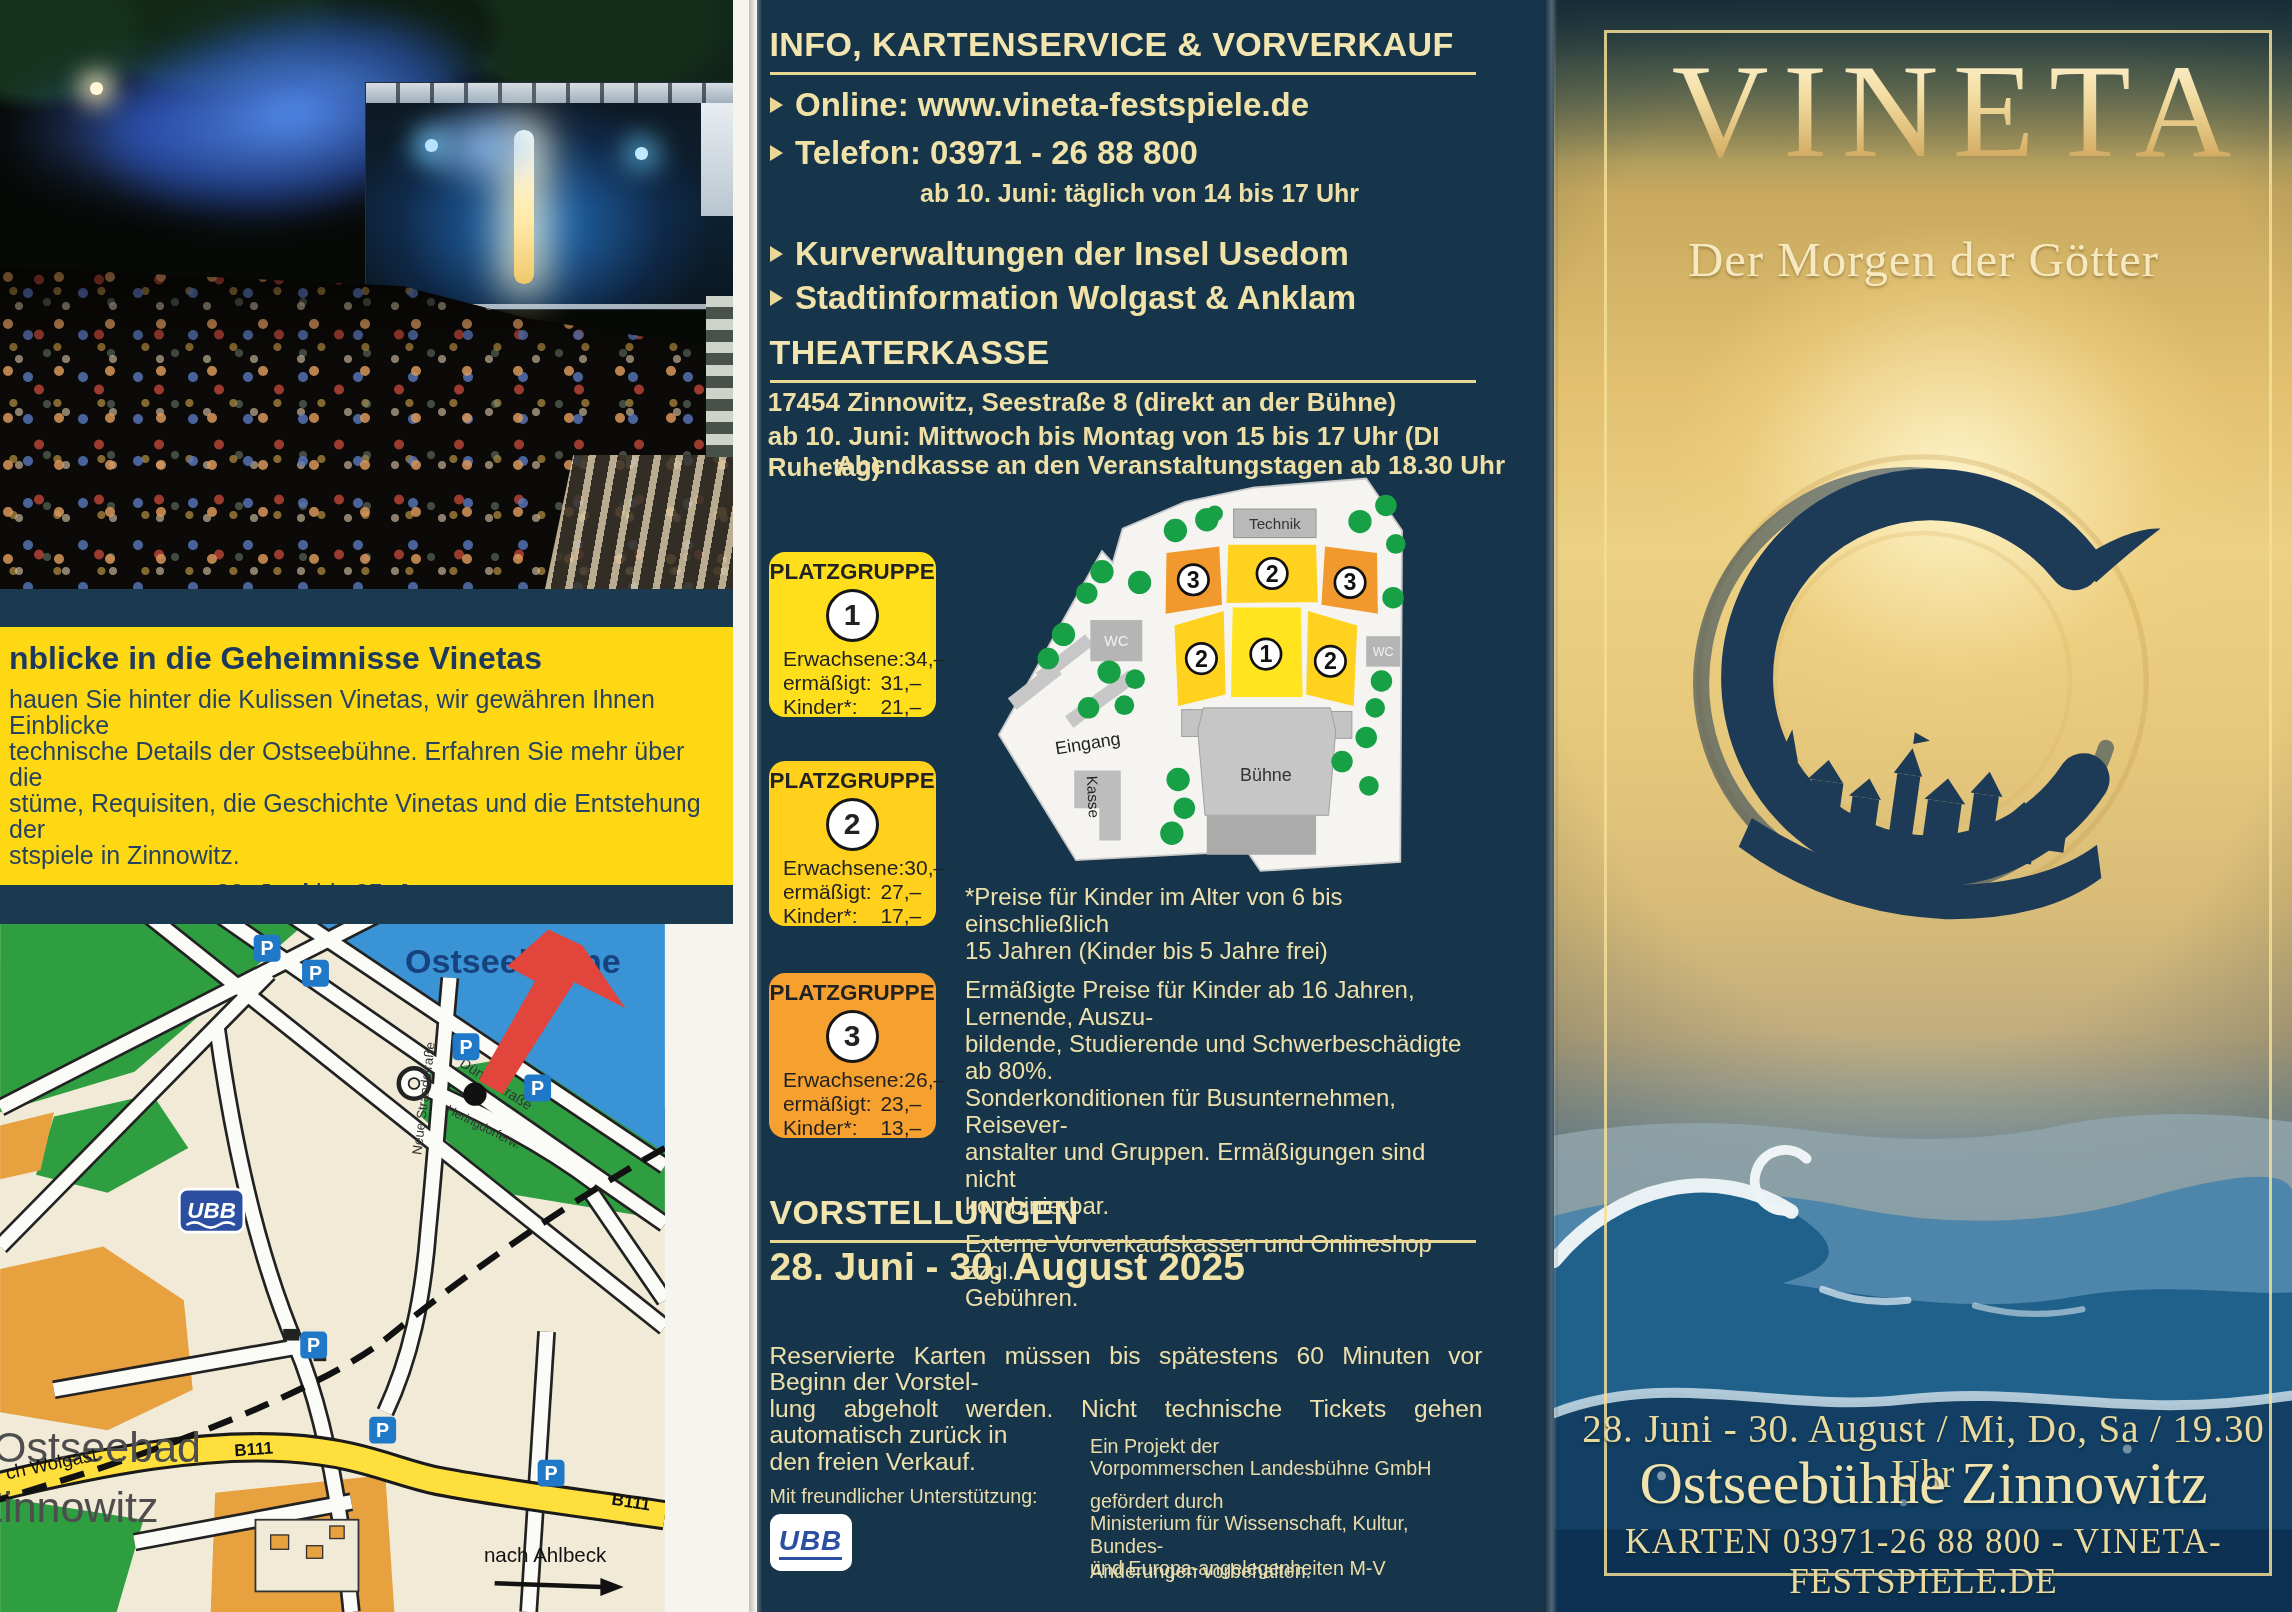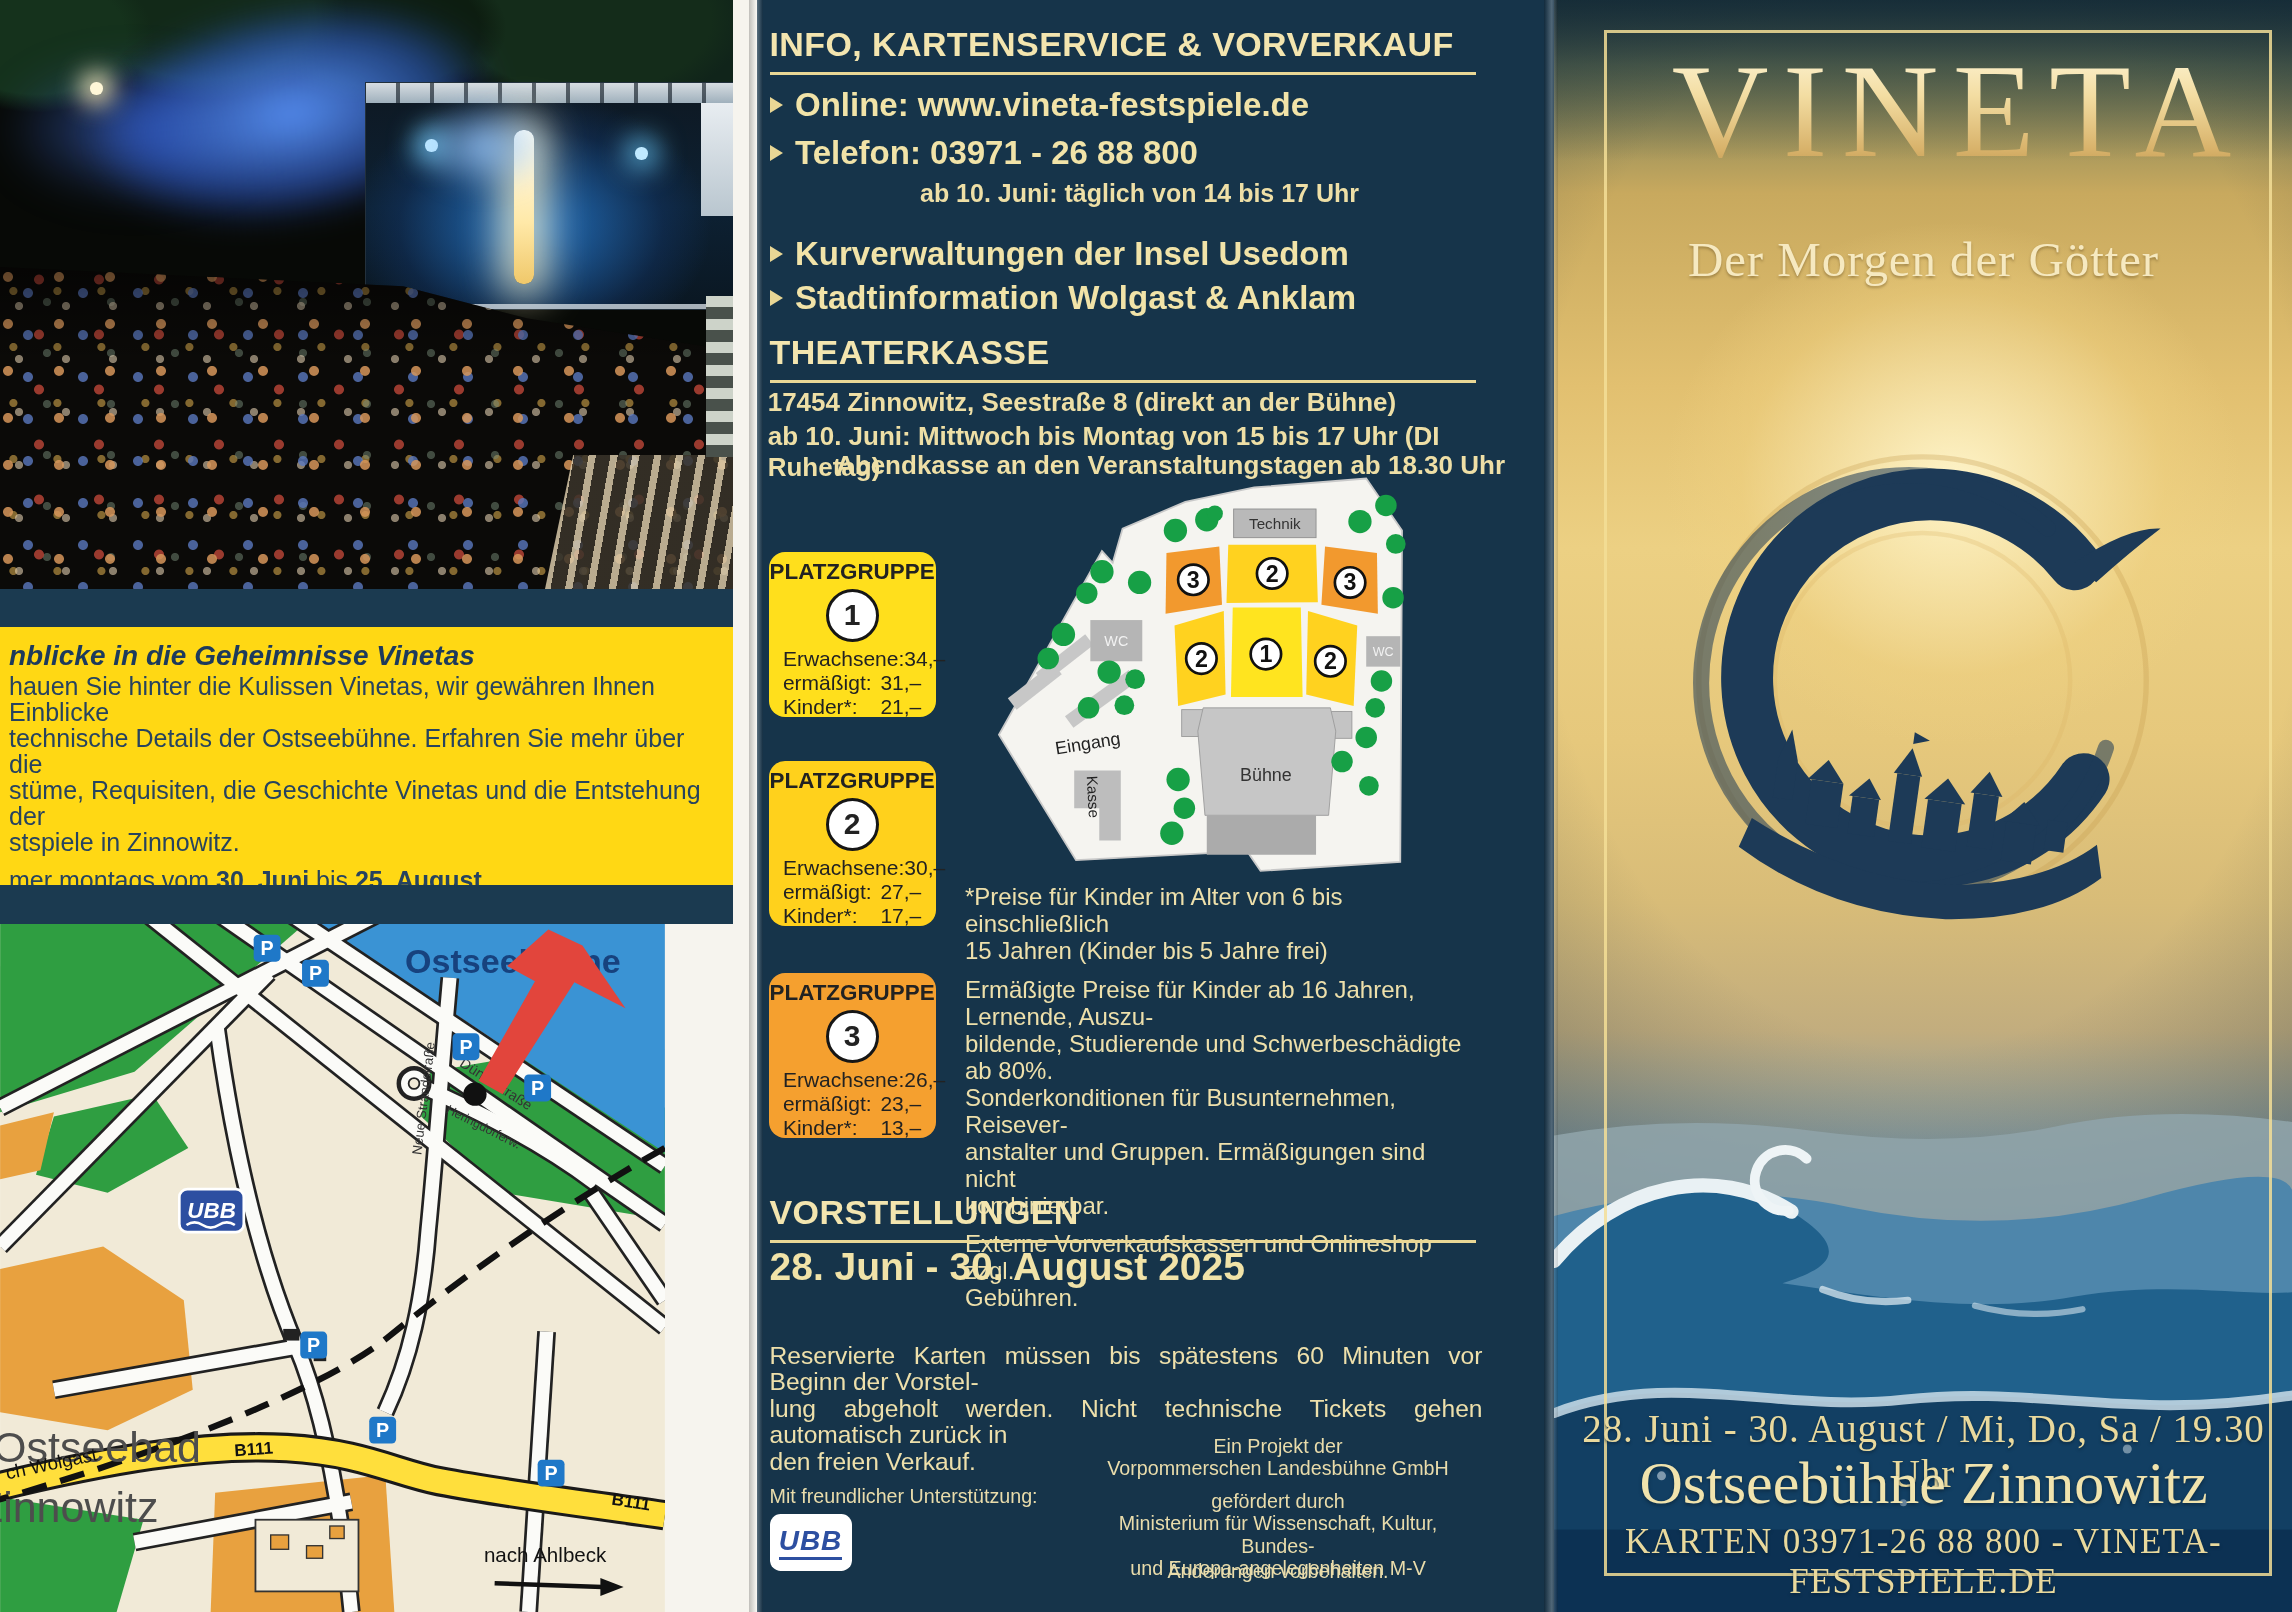--- a/index.html
+++ b/index.html
@@ -50,21 +50,21 @@
     background:repeating-linear-gradient(100deg,#d8c8a8 0 7.2px,#3a342a 7.2px 21.5px);
     clip-path:polygon(15% 0,100% 0,100% 100%,0 100%);}
   .ph-stairs{position:absolute;right:0;top:296px;width:27px;height:161px;
     background:repeating-linear-gradient(180deg,#cdd3c9 0 10.7px,#49514b 10.7px 23px);}
   .navy-strip{position:absolute;left:0;width:733px;background:#1b3a50;}
   .strip1{top:589px;height:38px;}
   .strip2{top:885px;height:39px;}
 
   .ybox{position:absolute;left:0;top:627px;width:733px;height:258px;background:var(--c-yellow-box,#ffd814);
     color:#27435f;box-sizing:border-box;padding:12.5px 21.5px 9px 9px;}
-  .yb-title{font-size:28px;font-weight:bold;color:#1d3a5c;margin:0 0 1px 0;font-style:italic;}
+  .yb-title{font-size:32px;font-weight:bold;color:#1d3a5c;margin:0 0 9px 0;}
   .yb-line{font-size:25px;line-height:26px;margin:0;}
   .yb-sched{margin-top:12.5px;}
   .yb-free{font-weight:bold;margin-top:9.9px;}
   .map{position:absolute;left:0;top:924px;width:665px;height:688px;}
 
   
   .fold{position:absolute;top:0;bottom:0;width:14.3px;z-index:9;}
   .fold1{left:749px;background:linear-gradient(90deg,rgba(0,0,0,.22),rgba(255,255,255,.3) 55%,rgba(0,0,0,.1));}
   .fold2{left:1544px;background:linear-gradient(90deg,rgba(0,0,0,.18),rgba(255,255,255,.25) 55%,rgba(0,0,0,.12));}
 
@@ -85,21 +85,21 @@
   .pg-circle{width:47px;height:47px;border-radius:50%;background:#fff;border:3.6px solid #161616;margin:3.6px auto 5.4px;
     display:flex;align-items:center;justify-content:center;font-size:30px;font-weight:bold;}
   .pg-row{display:flex;justify-content:space-between;font-size:21px;line-height:24px;padding:0 14.3px;}
   .seatmap{left:224px;top:466px;width:439px;height:421px;}
   .notes{left:208px;top:883px;width:506px;font-size:24px;line-height:27px;color:#eee0ab;}
   .notes p{margin:0;}
   .notes p + p{margin-top:11.6px;}
   .vs-big{left:12.5px;font-size:39px;font-weight:bold;color:#f1e3a8;}
   .vs-para{left:12.5px;width:713px;font-size:24.6px;line-height:26.4px;color:#eee0ab;text-align:justify;}
   .ft{font-size:19.7px;line-height:22.4px;color:#e9dcab;}
-  .ft-right{left:333px;width:376px;text-align:center;}
+  .ft-right{left:333px;width:376px;text-align:left;}
   .ubb-badge{left:12.5px;top:1514px;width:82px;height:57px;background:#fff;border-radius:10.7px;
     display:flex;align-items:center;justify-content:center;}
   .ubb-badge span{color:#2d4fa1;font-weight:bold;font-style:italic;font-size:28px;letter-spacing:0.9px;border-bottom:3.6px solid #2d4fa1;}
 
   
   .panel-right{position:absolute;left:1554px;top:0;width:739px;height:1612px;overflow:hidden;
     background:linear-gradient(180deg,#273f46 0%,#6f7a58 4%,#c8a95e 12%,#e2c070 24%,#ecd083 34%,#e6c87c 46%,#d8bc78 56%,#c2ad7e 64%,#7e97a2 72%,#3c6f96 80%,#1c4c74 88%,#13395c 100%);}
   .cover-glow{position:absolute;inset:0;background:radial-gradient(385px 349px at 54% 30%, rgba(255,246,205,.95), rgba(240,210,130,.45) 55%, transparent 75%);}
   .cover-vign{position:absolute;inset:0;background:
      linear-gradient(180deg, rgba(18,40,52,.75), transparent 10%),

